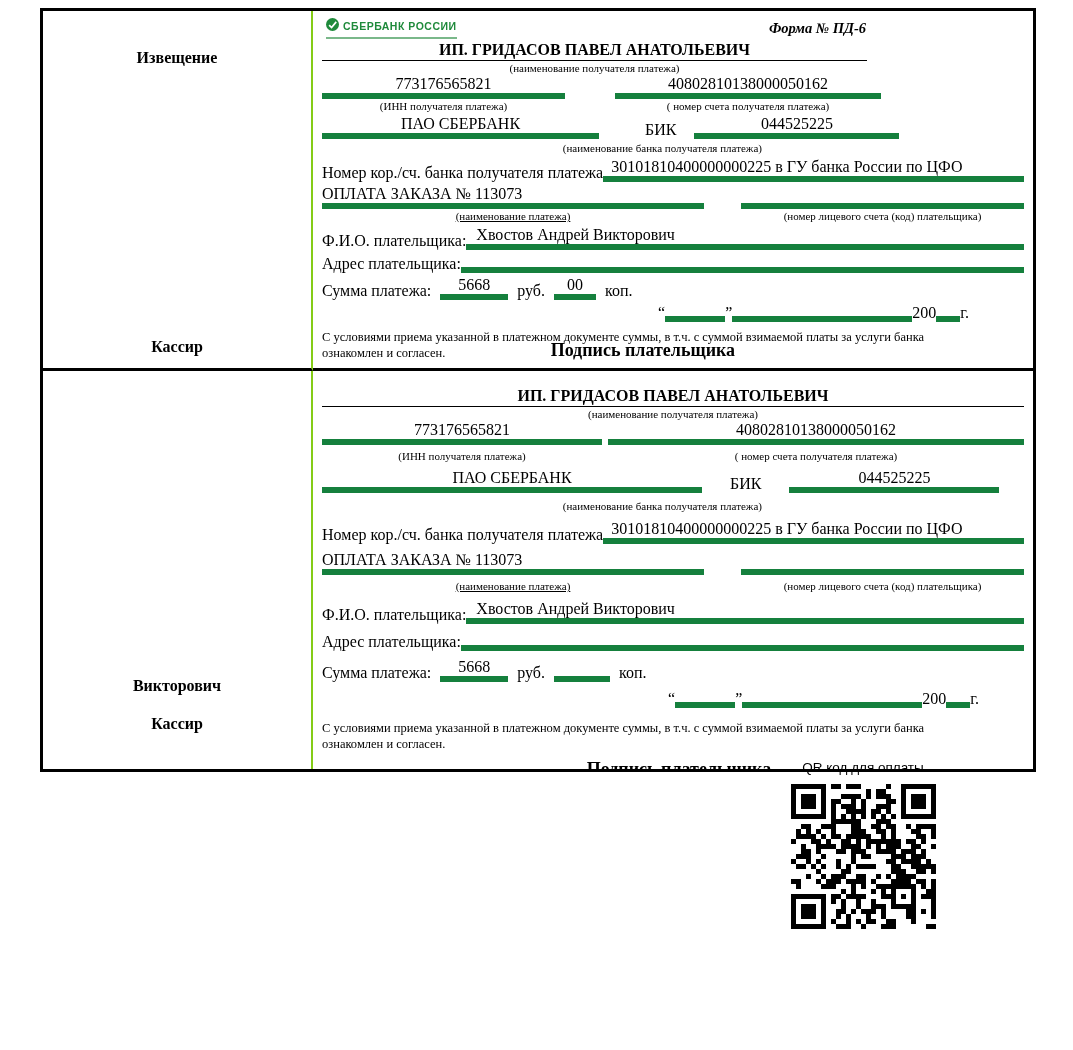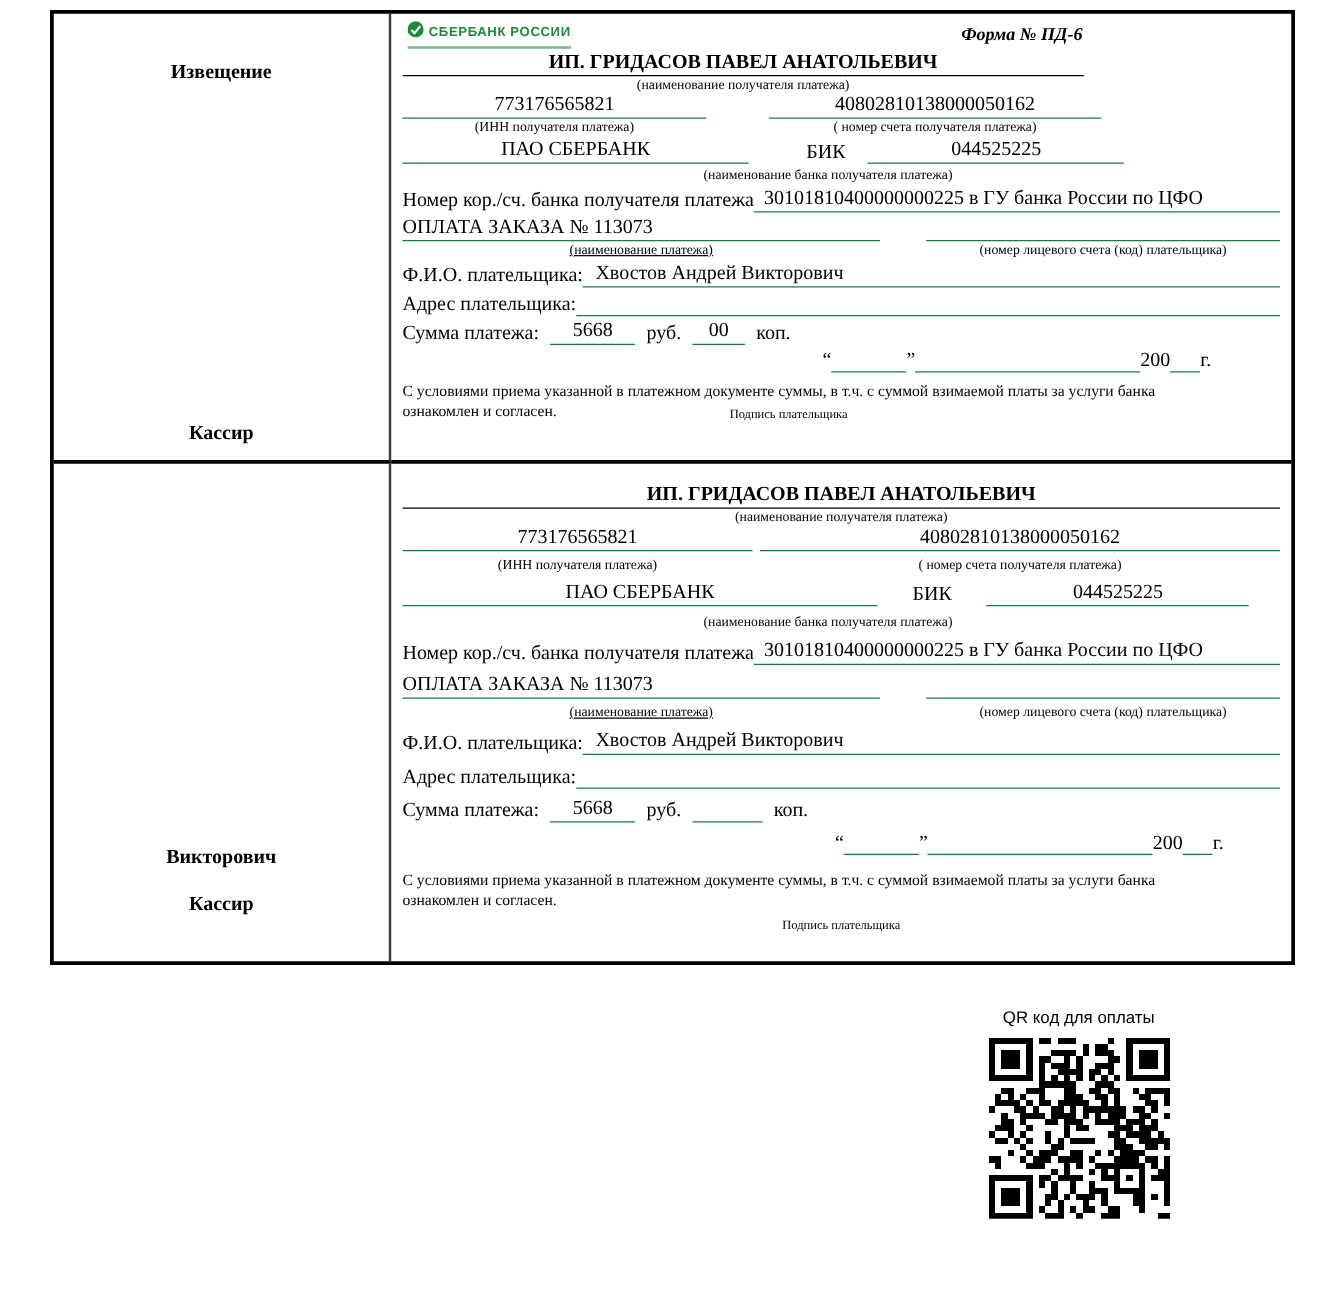--- a/index.html
+++ b/index.html
@@ -14,36 +14,36 @@
   
   .form-table {
     position: absolute; left: 40px; top: 8px; width: 996px;
     border: 3px solid #000;
     display: grid;
     grid-template-columns: 270px 1fr;
     grid-template-rows: 360px 398px;
     background: #fff;
   }
   .cell { overflow: hidden; }
-  .cl { border-right: 2px solid #404040; }
+  .cl { border-right: 2px solid #84cc16; }
   .r1 { border-bottom: 3px solid #000; }
 
   .left-cell { display: flex; flex-direction: column; align-items: center; }
   .left-top { justify-content: space-between; padding: 38px 4px 12px 4px; }
   .left-bottom { justify-content: flex-end; gap: 20px; padding-bottom: 36px; }
   .bold { font-weight: bold; }
 
   .right-cell { padding: 5px 9px 4px 9px; }
   .sec-receipt.right-cell { padding-top: 16px; }
 
   .row { display: flex; align-items: flex-end; margin-bottom: 3px; }
   .sec-receipt .row { margin-bottom: 7px; }
   .lbl { white-space: nowrap; }
   .caption { font-size: 11px; line-height: 1.15; white-space: nowrap; }
-  .ub { display: inline-block; border-bottom: 1px solid #15803d; text-align: center;
+  .ub { display: inline-block; border-bottom: 6px solid #15803d; text-align: center;
         min-height: 20px; white-space: nowrap; }
   .grow { flex: 1; }
 
   
   .header-row { display: flex; align-items: center; margin-bottom: 1px; height: 24px; }
   .logo { display: inline-block; margin-left: 4px; }
   .logo-main { display: flex; align-items: center; gap: 4px; }
   .logo-text { color: #1f8a3b; font-family: "Liberation Sans", sans-serif;
                font-weight: bold; font-size: 10.5px; letter-spacing: .5px; }
   .logo-underline { height: 2px; background: #7ab88a; margin-top: 2px; }
@@ -100,26 +100,26 @@
   .date { justify-content: flex-end; margin-right: 55px; align-items: flex-end; }
   .sec-receipt .date { margin-right: 45px; }
   .date .g1 { width: 60px; min-height: 19px; }
   .date .g2 { width: 180px; min-height: 19px; }
   .date .g3 { width: 24px; min-height: 19px; }
 
   
   .agree { position: relative; margin-top: 7px; }
   .sec-receipt .agree { margin-top: 12px; }
   .agree-text { font-size: 12.5px; line-height: 1.3; width: 645px; }
-  .signature { font-weight: normal; font-size: 10px; white-space: nowrap; }
+  .signature { font-weight: bold; font-size: 18px; white-space: nowrap; margin-left: 12px; }
   .sec-notice .signature { position: absolute; left: 44%; transform: translateX(-50%); bottom: 0; }
   .sec-receipt .signature { text-align: center; margin-top: 7px; }
 
   
-  .qr-wrap { position: absolute; left: 786px; top: 806px; width: 154px; text-align: center; }
+  .qr-wrap { position: absolute; left: 786px; top: 760px; width: 154px; text-align: center; }
   .qr-caption { font-family: "Liberation Sans", "DejaVu Sans", sans-serif; font-size: 13.5px; color: #000; }
   .qr-svg { display: block; margin: 9px auto 0 auto; background: #fff; }
 </style>
 </head>
 <body>
 
 <div class="page">
 
   <div class="form-table">
 

